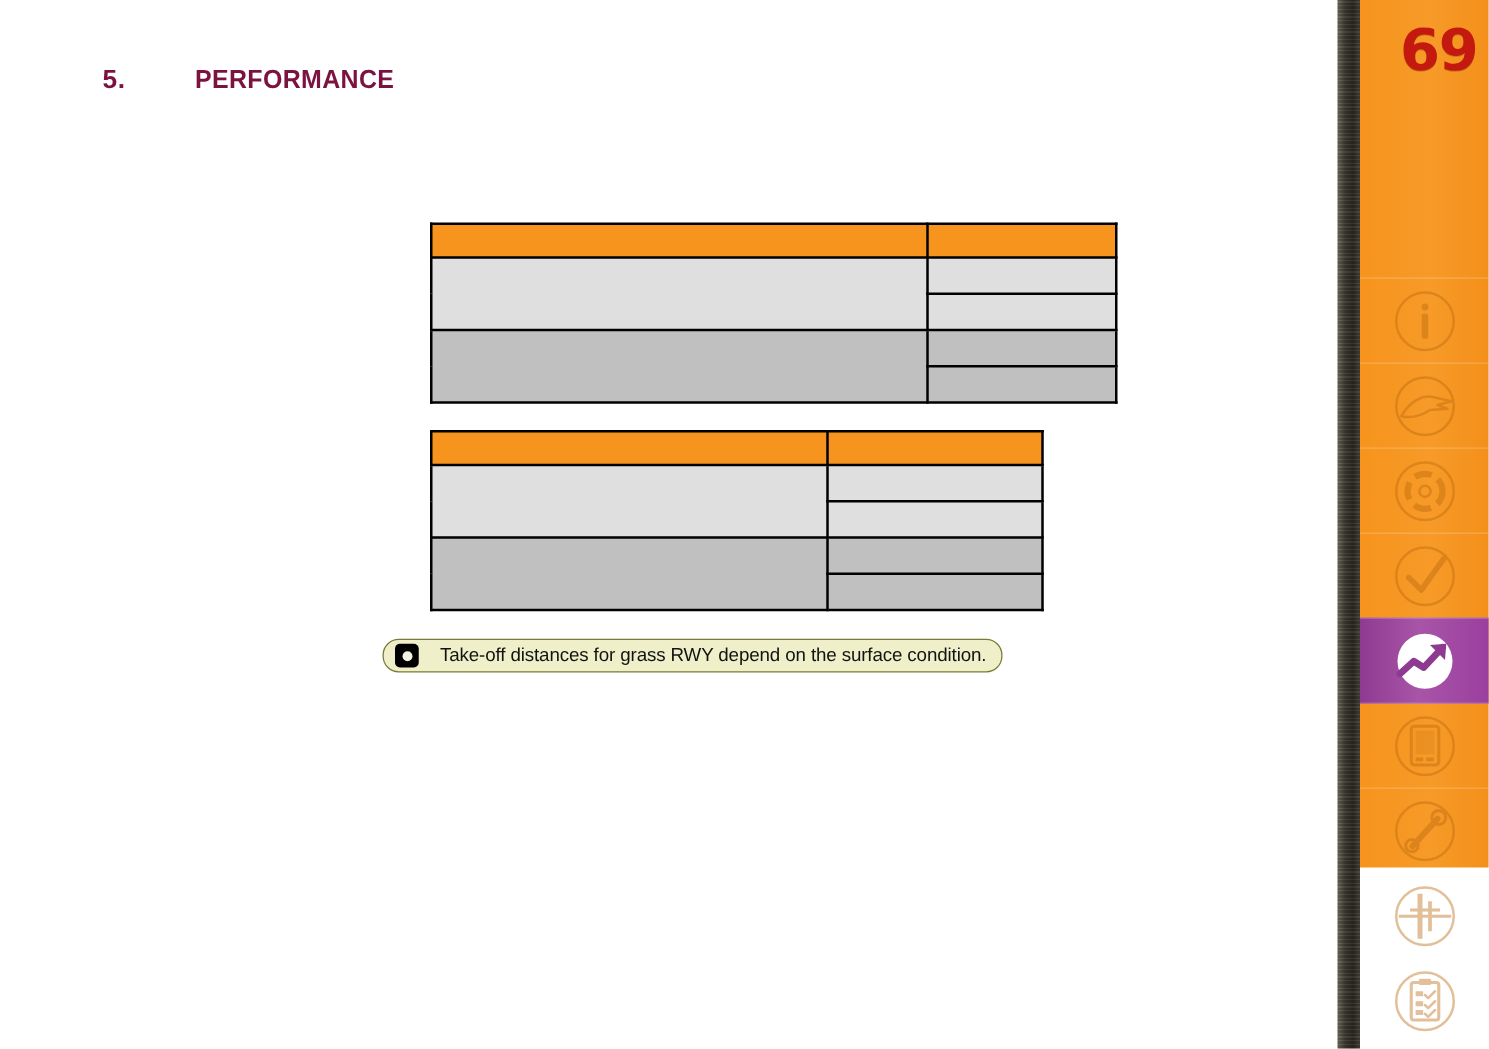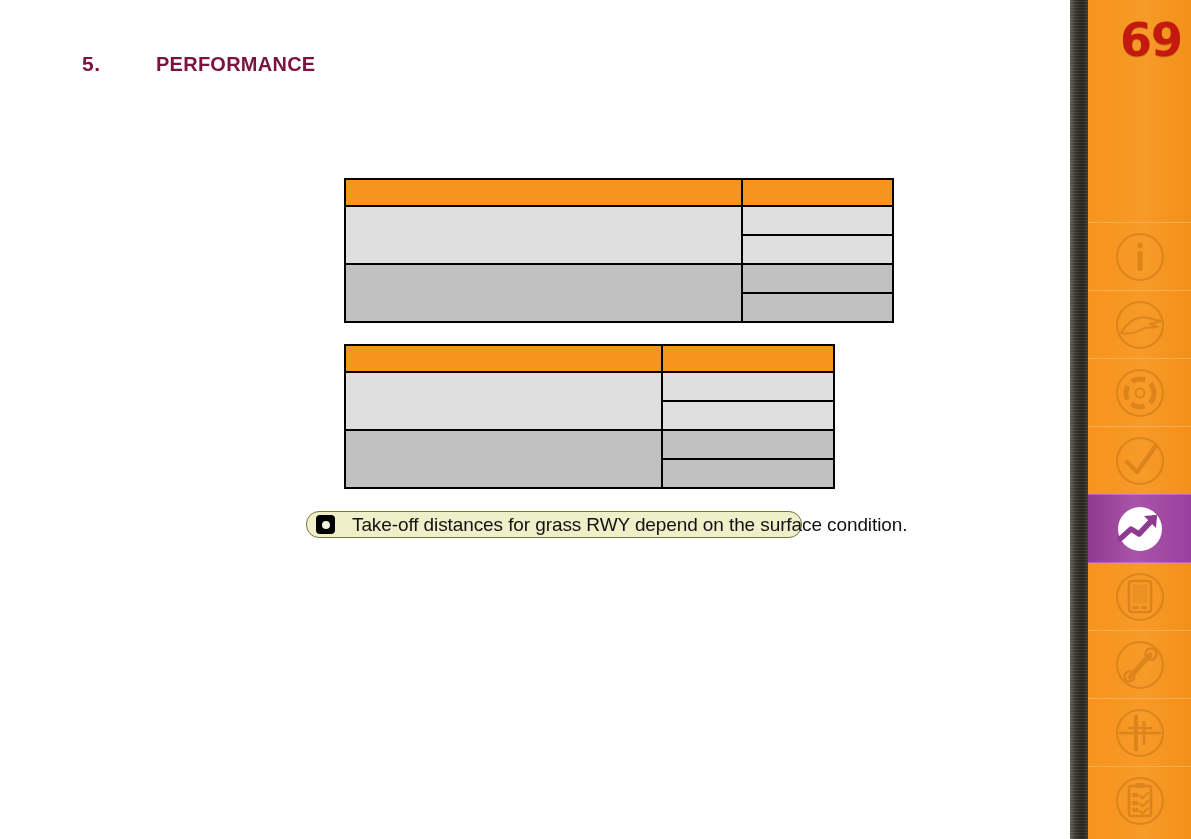--- a/index.html
+++ b/index.html
@@ -96,21 +96,21 @@
     flex: 0 0 auto;
   }
   #note-icon .dot {
     width: 8px;
     height: 8px;
     border-radius: 50%;
     background: #F2F2E0;
   }
   #note-text {
     margin-left: 17px;
-    font-size: 19px;
+    font-size: 15px;
     color: #121212;
     white-space: nowrap;
     letter-spacing: -0.1px;
   }
 
   
   #sidebar {
     position: absolute;
     right: 0;
     top: 0;
@@ -123,21 +123,21 @@
     width: 18px;
     height: 839px;
     background:
       repeating-linear-gradient(0deg, rgba(255,255,255,0.05) 0 1px, rgba(0,0,0,0.12) 1px 3px),
       linear-gradient(90deg, #6d6a5d 0%, #3b392f 35%, #2a2820 70%, #45423a 100%);
   }
   #tab-column {
     position: absolute;
     left: 18px; top: 0;
     width: 103px;
-    height: 839px;
+    height: 694px;
     background: linear-gradient(90deg, #F6941D 0%, #F79A28 55%, #F3901A 100%);
   }
   #page-number {
     position: absolute;
     right: 9px;
     top: 13px;
     font-size: 46px;
     font-weight: bold;
     color: #C4190F;
     letter-spacing: -1px;

